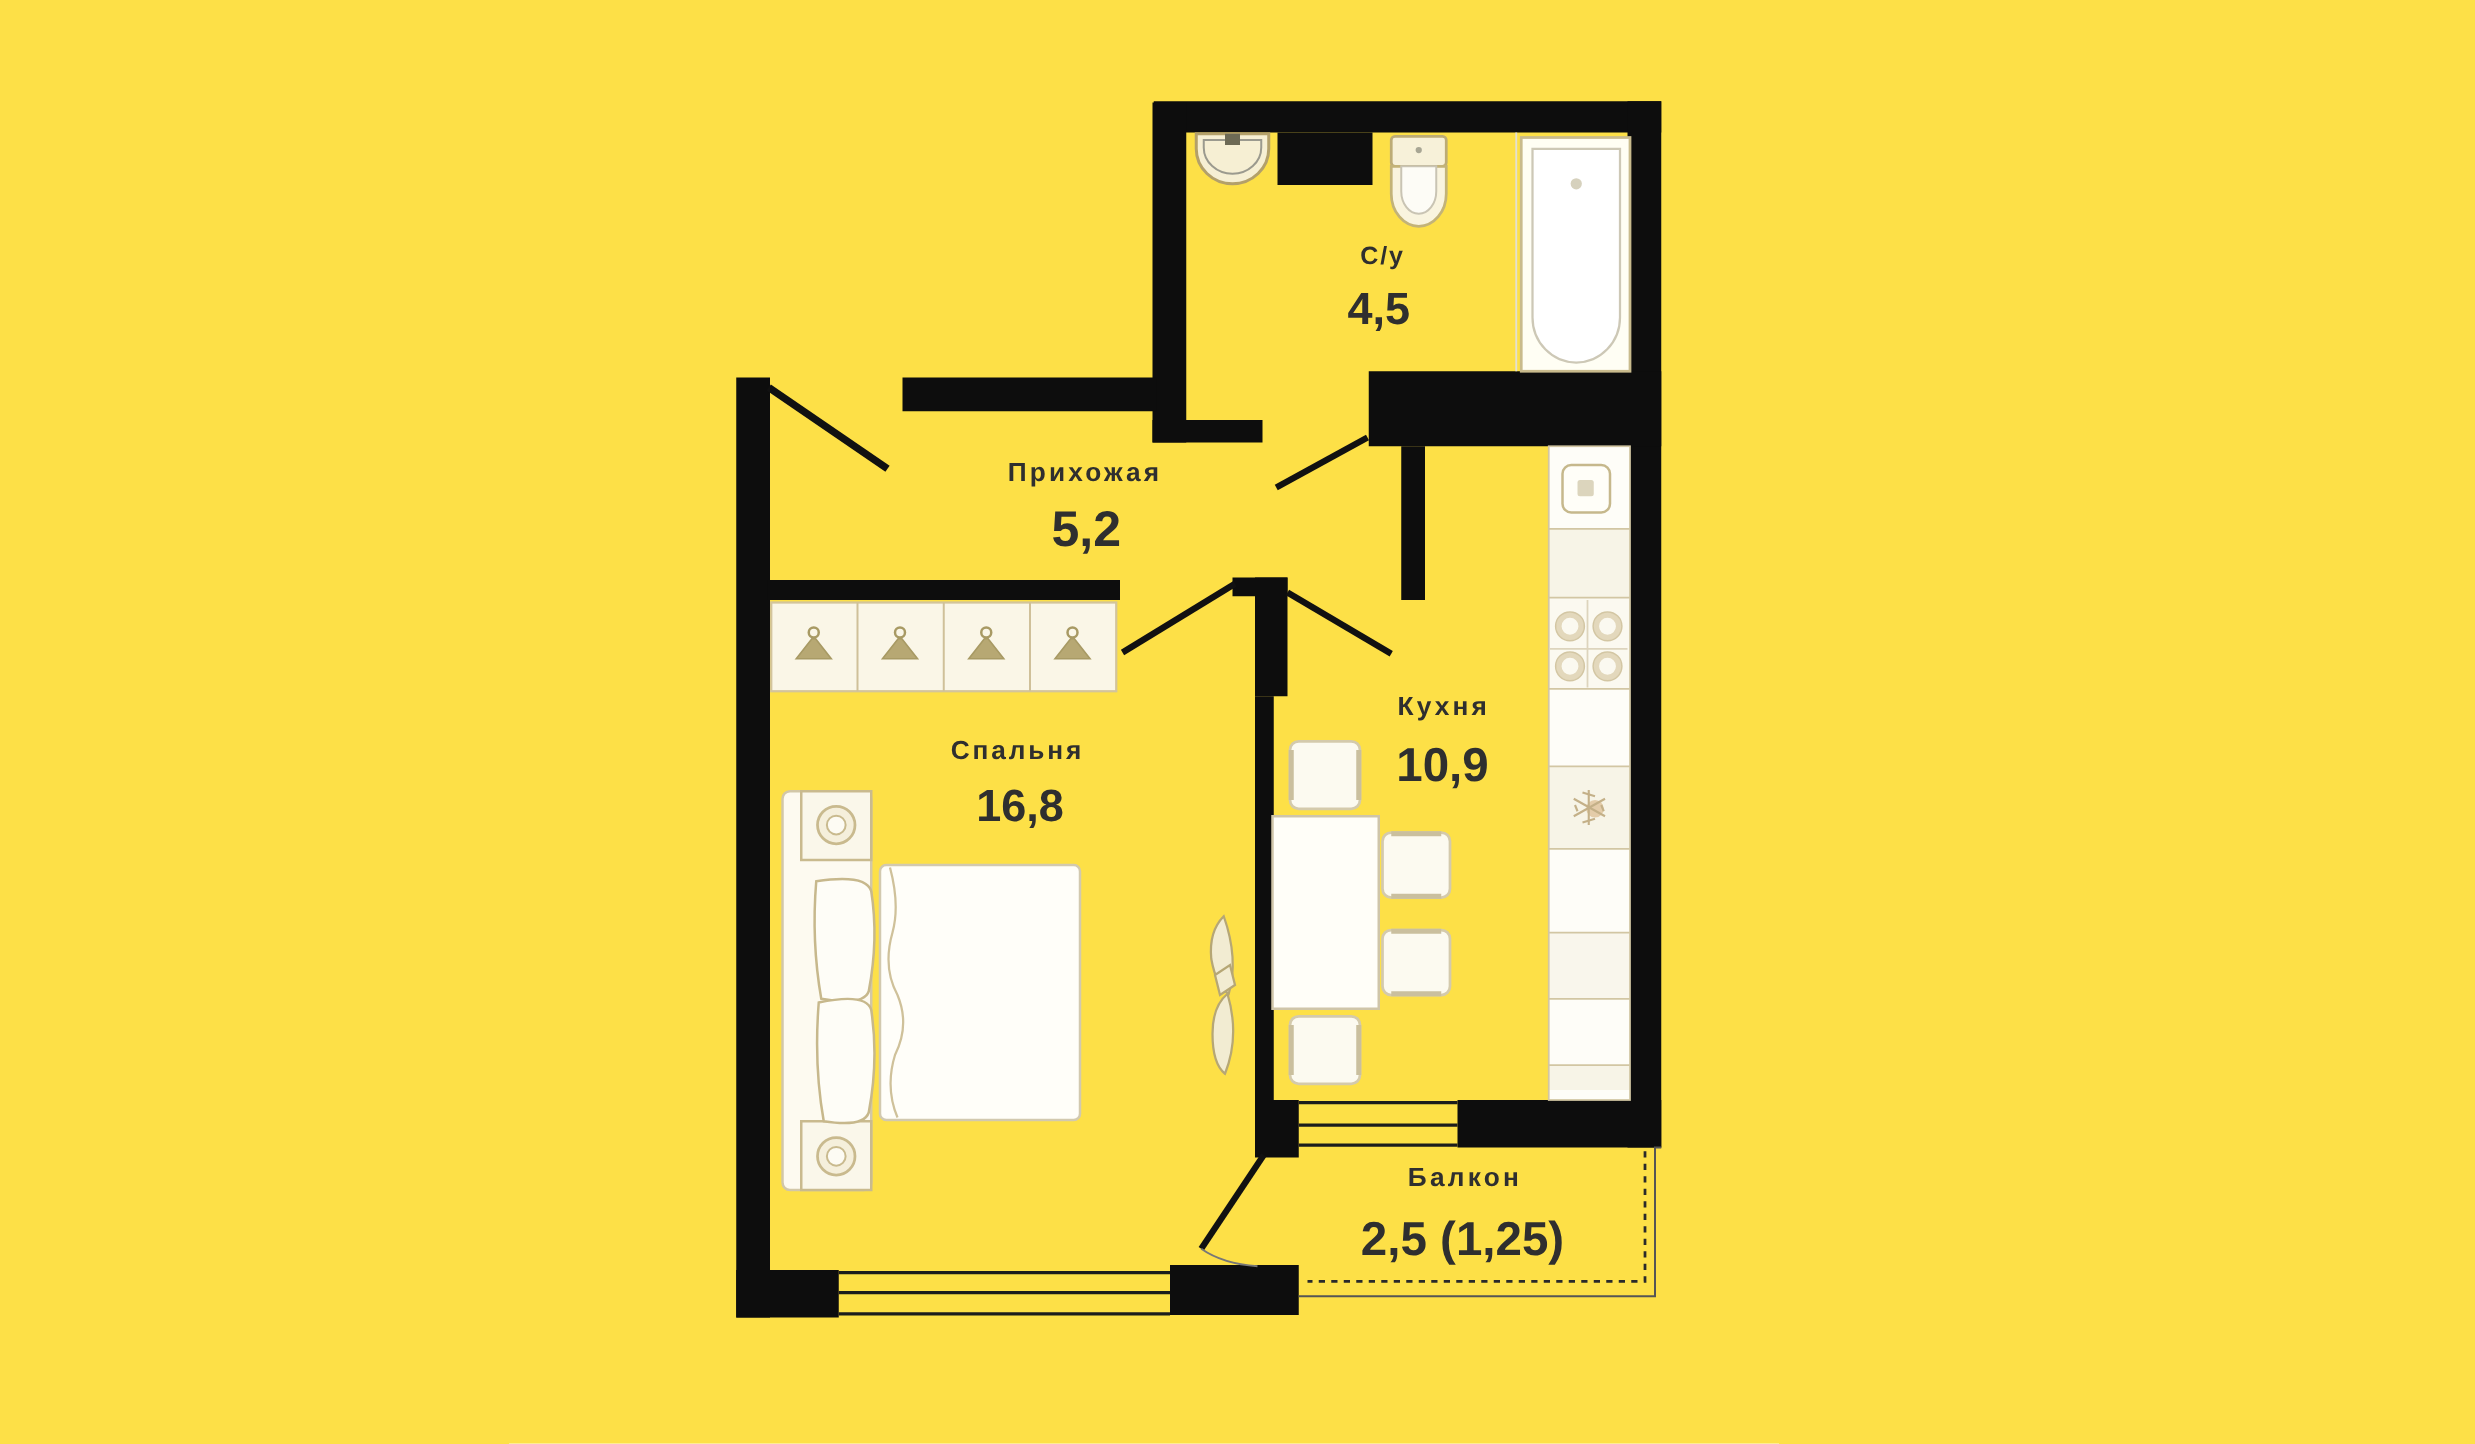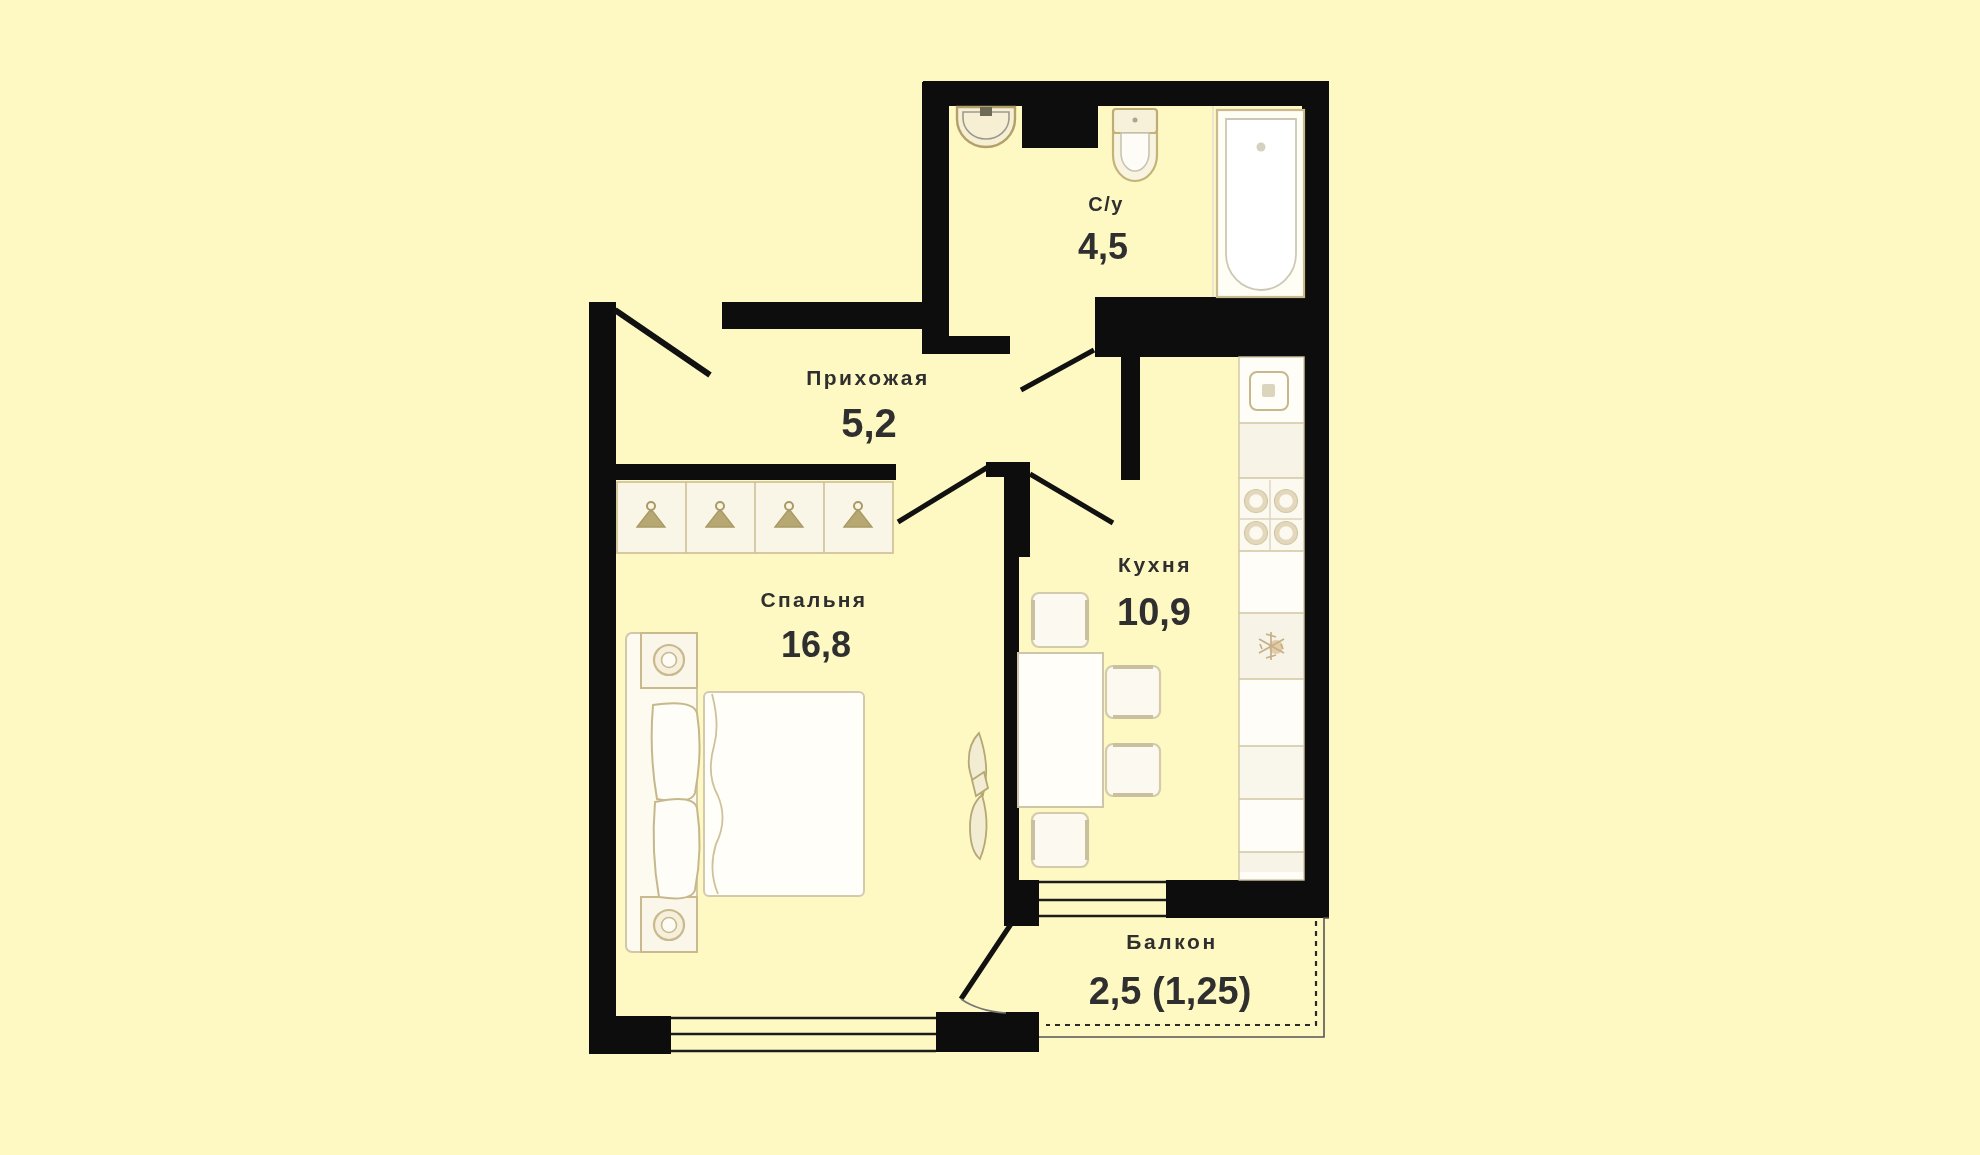--- a/index.html
+++ b/index.html
@@ -1,16 +1,16 @@
 <!DOCTYPE html>
 <html><head>
 <meta charset="utf-8">
 <style>
   html,body{margin:0;padding:0;background:#ffffff;}
-  .page{width:1980px;height:1155px;position:relative;background:#fef9c3;overflow:hidden;}
+  .page{width:1980px;height:1155px;position:relative;background:#fde047;overflow:hidden;}
   svg{position:absolute;left:0;top:0;}
   text{font-family:"Liberation Sans",sans-serif;fill:#2f2f2f;}
 </style>
 </head>
 <body>
 <div class="page">
 <svg width="1980" height="1155" viewBox="0 0 1980 1155">
 
 <rect x="923" y="81" width="406" height="25" fill="#0d0d0d"></rect>
 

